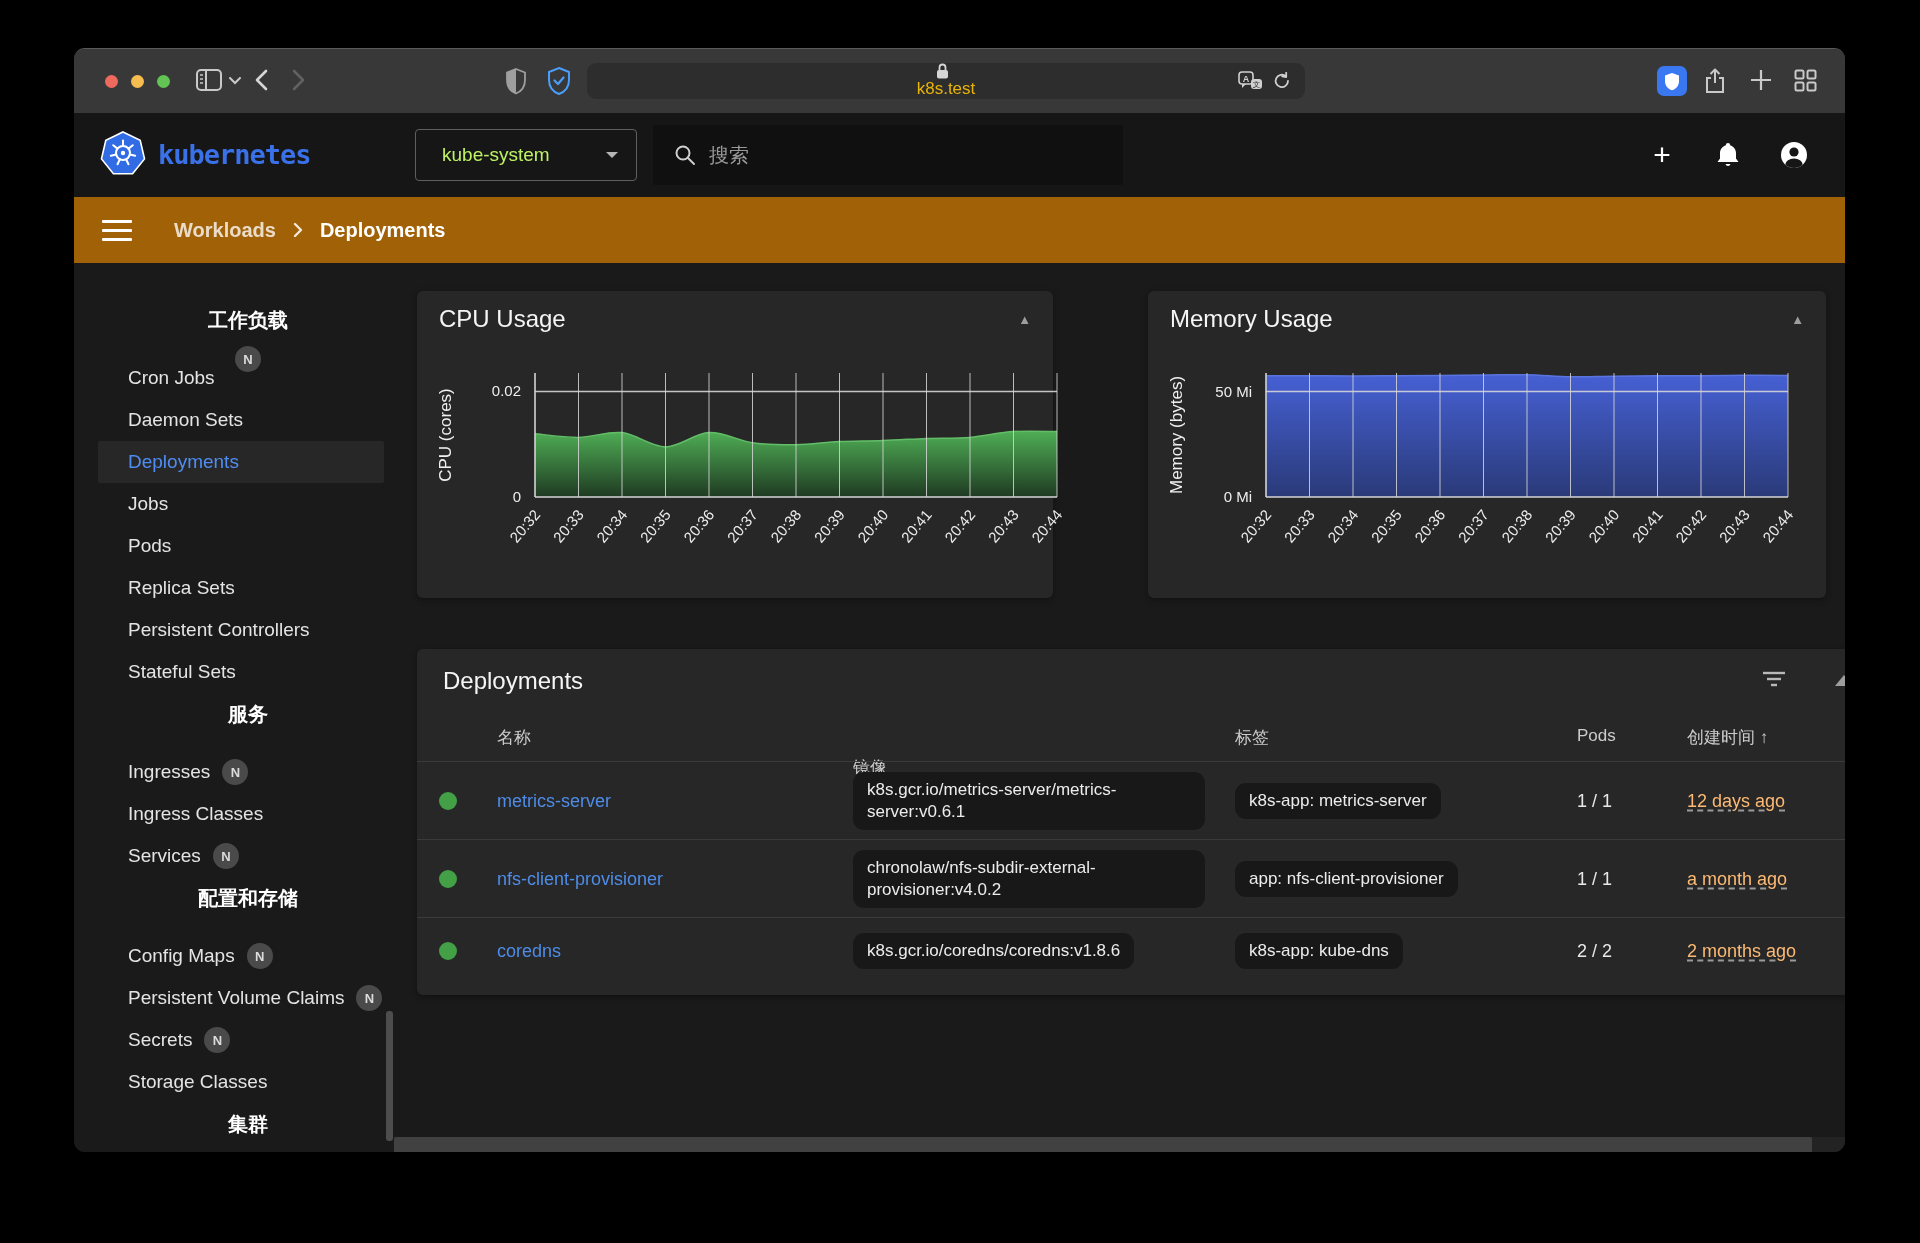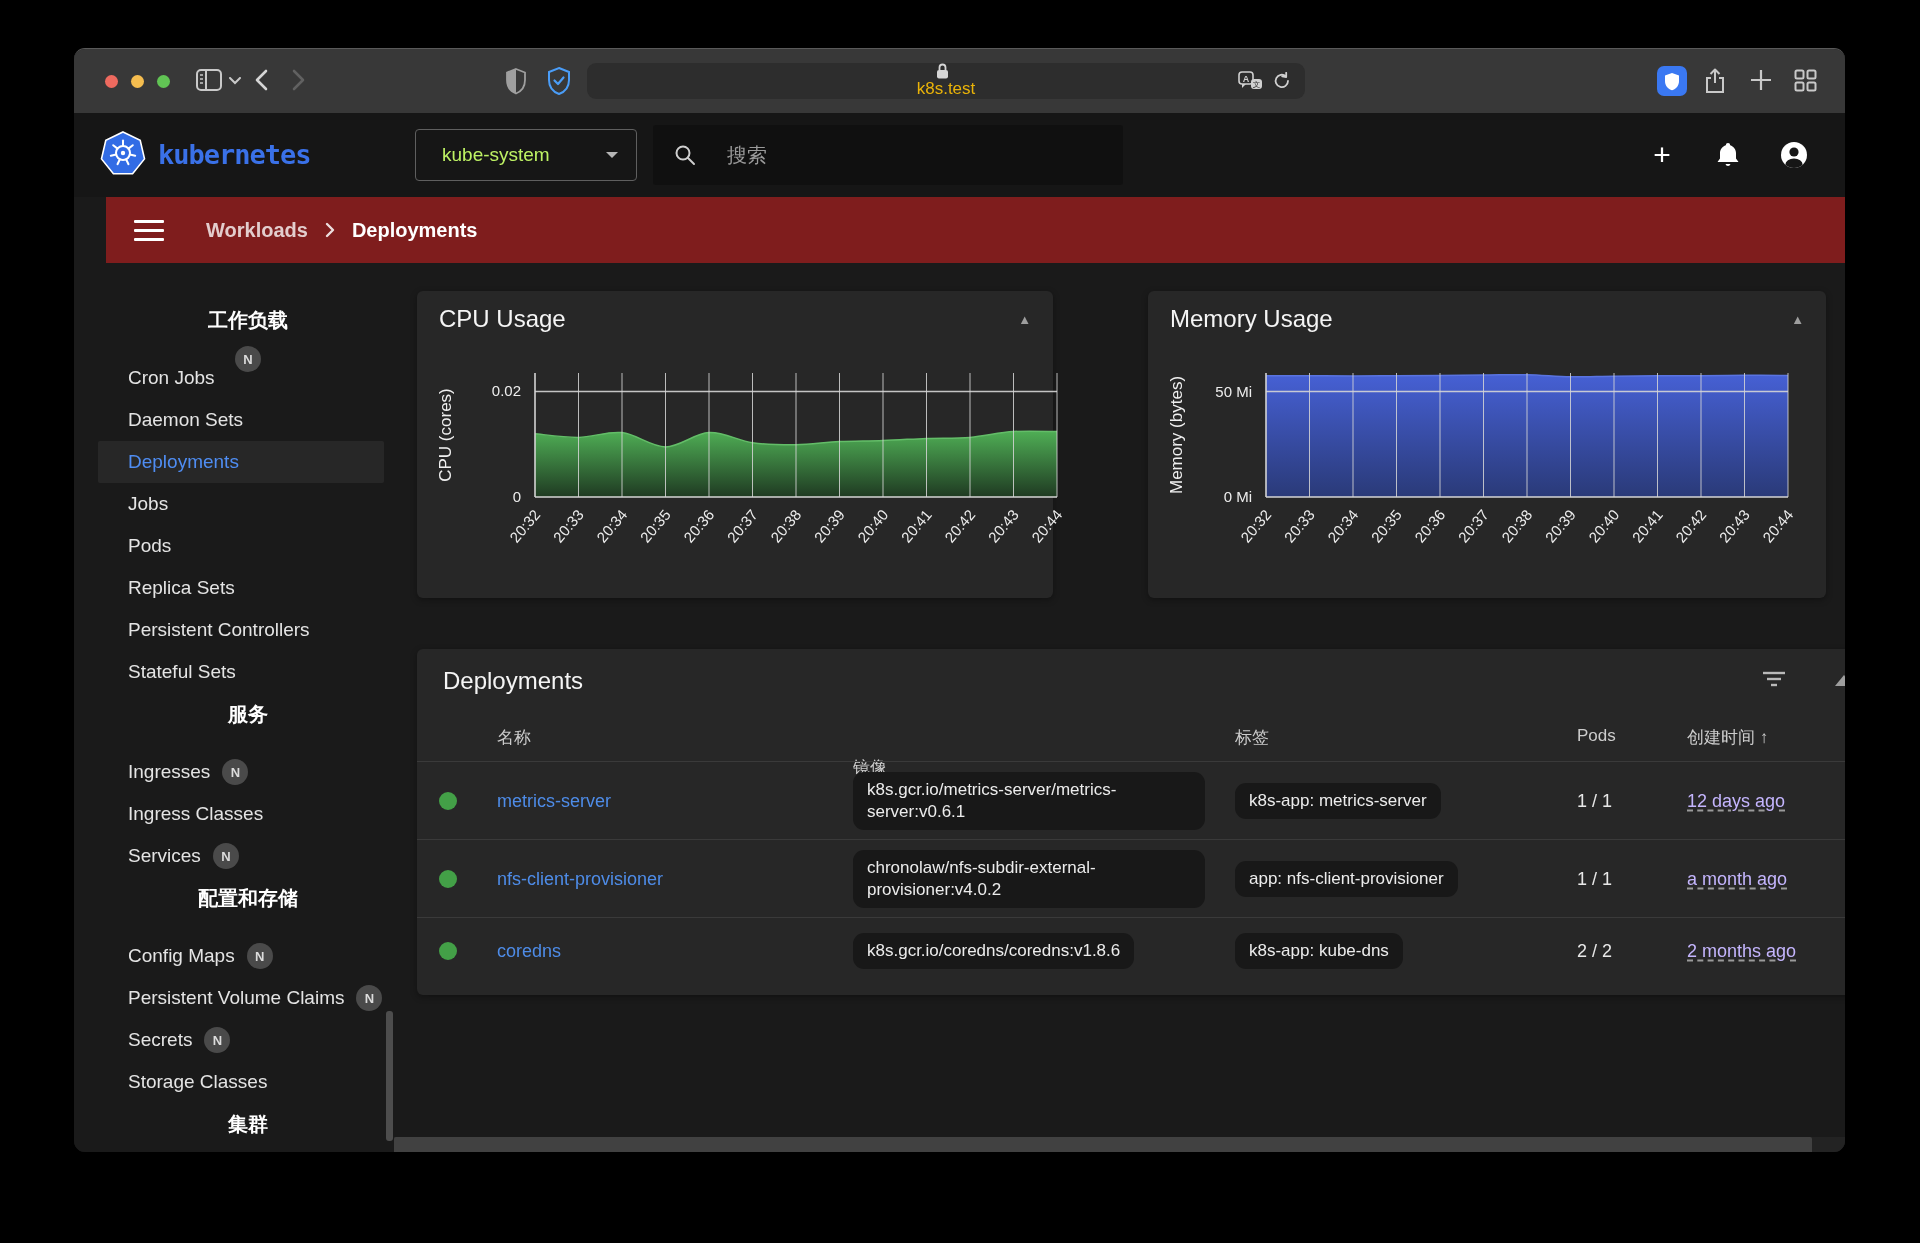--- a/index.html
+++ b/index.html
@@ -25,27 +25,27 @@
   .appheader { position:absolute; left:0; top:64px; width:100%; height:84px; background:#161616; }
   .brand { position:absolute; left:26px; top:18px; display:flex; align-items:center; gap:12px; }
   .brand-name { font-family:"DejaVu Sans Mono", monospace; font-weight:bold; font-size:27px; color:#3a71e8; letter-spacing:-1px; }
   .ns-select { position:absolute; left:341px; top:16px; width:222px; height:52px; border:1px solid #5f5f5f; border-radius:4px;
                display:flex; align-items:center; padding:0 18px 0 26px; color:#bef264; font-size:19px; cursor:pointer; }
   .ns-select .caret { margin-left:auto; width:0; height:0; border-left:6px solid transparent; border-right:6px solid transparent;
                       border-top:6px solid #b5b5b5; }
   .searchbox { position:absolute; left:579px; top:12px; width:470px; height:60px; background:#101010; border-radius:3px;
                display:flex; align-items:center; padding:0 20px; }
   .searchbox input { background:transparent; border:none; outline:none; color:#e8e8e8; font-size:20px; width:100%;
-                     font-family:"Liberation Sans", sans-serif; margin-left:30px; }
+                     font-family:"Liberation Sans", sans-serif; margin-left:12px; }
   .searchbox input::placeholder { color:#9a9a9a; opacity:1; }
   .hicon { position:absolute; top:26px; width:32px; height:32px; display:flex; align-items:center; justify-content:center; }
   .plus-glyph { color:#fff; font-size:30px; font-weight:400; line-height:30px; }
 
   
-  .bluebar { position:absolute; left:0; top:148px; width:100%; height:66px; background:#7f1d1d; display:flex; align-items:center;margin-left:32px; }
+  .bluebar { position:absolute; left:0; top:148px; width:100%; height:66px; background:#a16207; display:flex; align-items:center; }
   .burger { margin-left:28px; width:30px; height:21px; display:flex; flex-direction:column; justify-content:space-between; cursor:pointer; }
   .burger div { height:3px; background:#fff; border-radius:1px; }
   .crumb { margin-left:42px; display:flex; align-items:center; gap:17px; font-size:20px; }
   .crumb .parent { color:rgba(255,255,255,.78); font-weight:bold; cursor:pointer; }
   .crumb .current { color:#fff; font-weight:bold; }
 
   
   .content { position:absolute; left:0; top:214px; width:100%; height:890px; background:#1a1a1a; }
 
   
@@ -75,21 +75,21 @@
   .colrow div { position:absolute; top:13px; }
   .trow { position:relative; border-top:1px solid #3a3a3a; }
   .cell { position:absolute; top:50%; transform:translateY(-50%); }
   .dot { left:22px; width:18px; height:18px; border-radius:50%; }
   .dlink { left:80px; color:#4e8ce8; font-size:18px; cursor:pointer; }
   .chip { background:#181818; border-radius:11px; padding:7px 14px; color:#ececec; font-size:17px; line-height:1.3;
           display:inline-block; }
   .chip-img { left:436px; max-width:352px; }
   .chip-lbl { left:818px; white-space:nowrap; }
   .pods { left:1160px; color:#e8e8e8; font-size:18px; }
-  .created { left:1270px; color:#c4b5fd; font-size:18px; text-decoration:underline; text-decoration-style:dashed;
+  .created { left:1270px; color:#fdba74; font-size:18px; text-decoration:underline; text-decoration-style:dashed;
              text-underline-offset:4px; text-decoration-color:#9a9a9a; cursor:pointer; white-space:nowrap; }
 
   
   .hscroll { position:absolute; left:320px; bottom:0; right:0; height:16px; background:#232323; }
   .hthumb { position:absolute; left:0; top:0; height:16px; width:1418px; background:#414141; border-radius:2px 2px 0 0; }
 
   svg { display:block; }
 </style>
 </head>
 <body>

